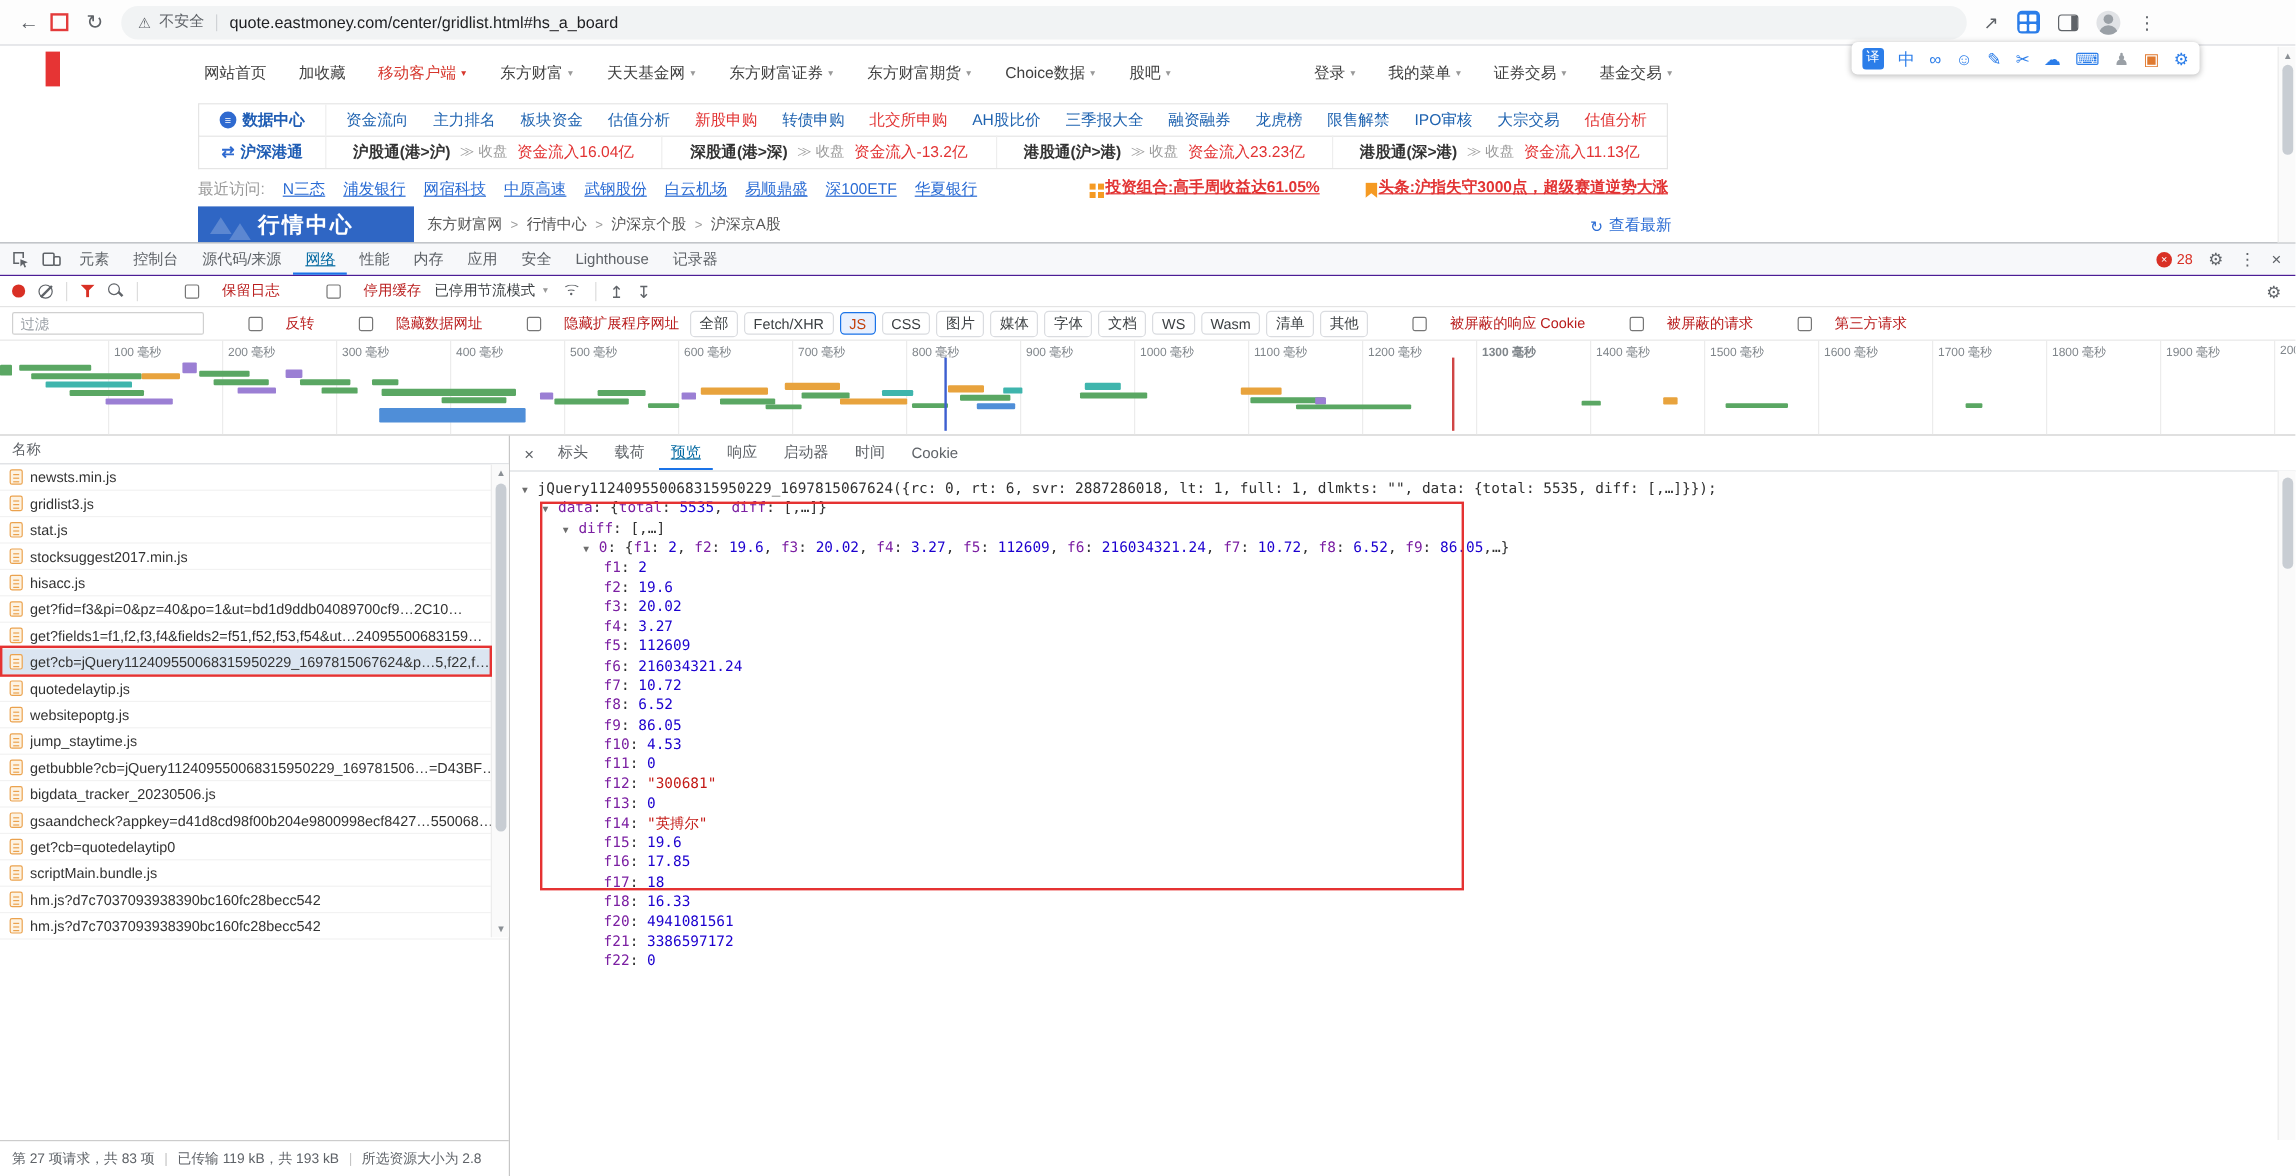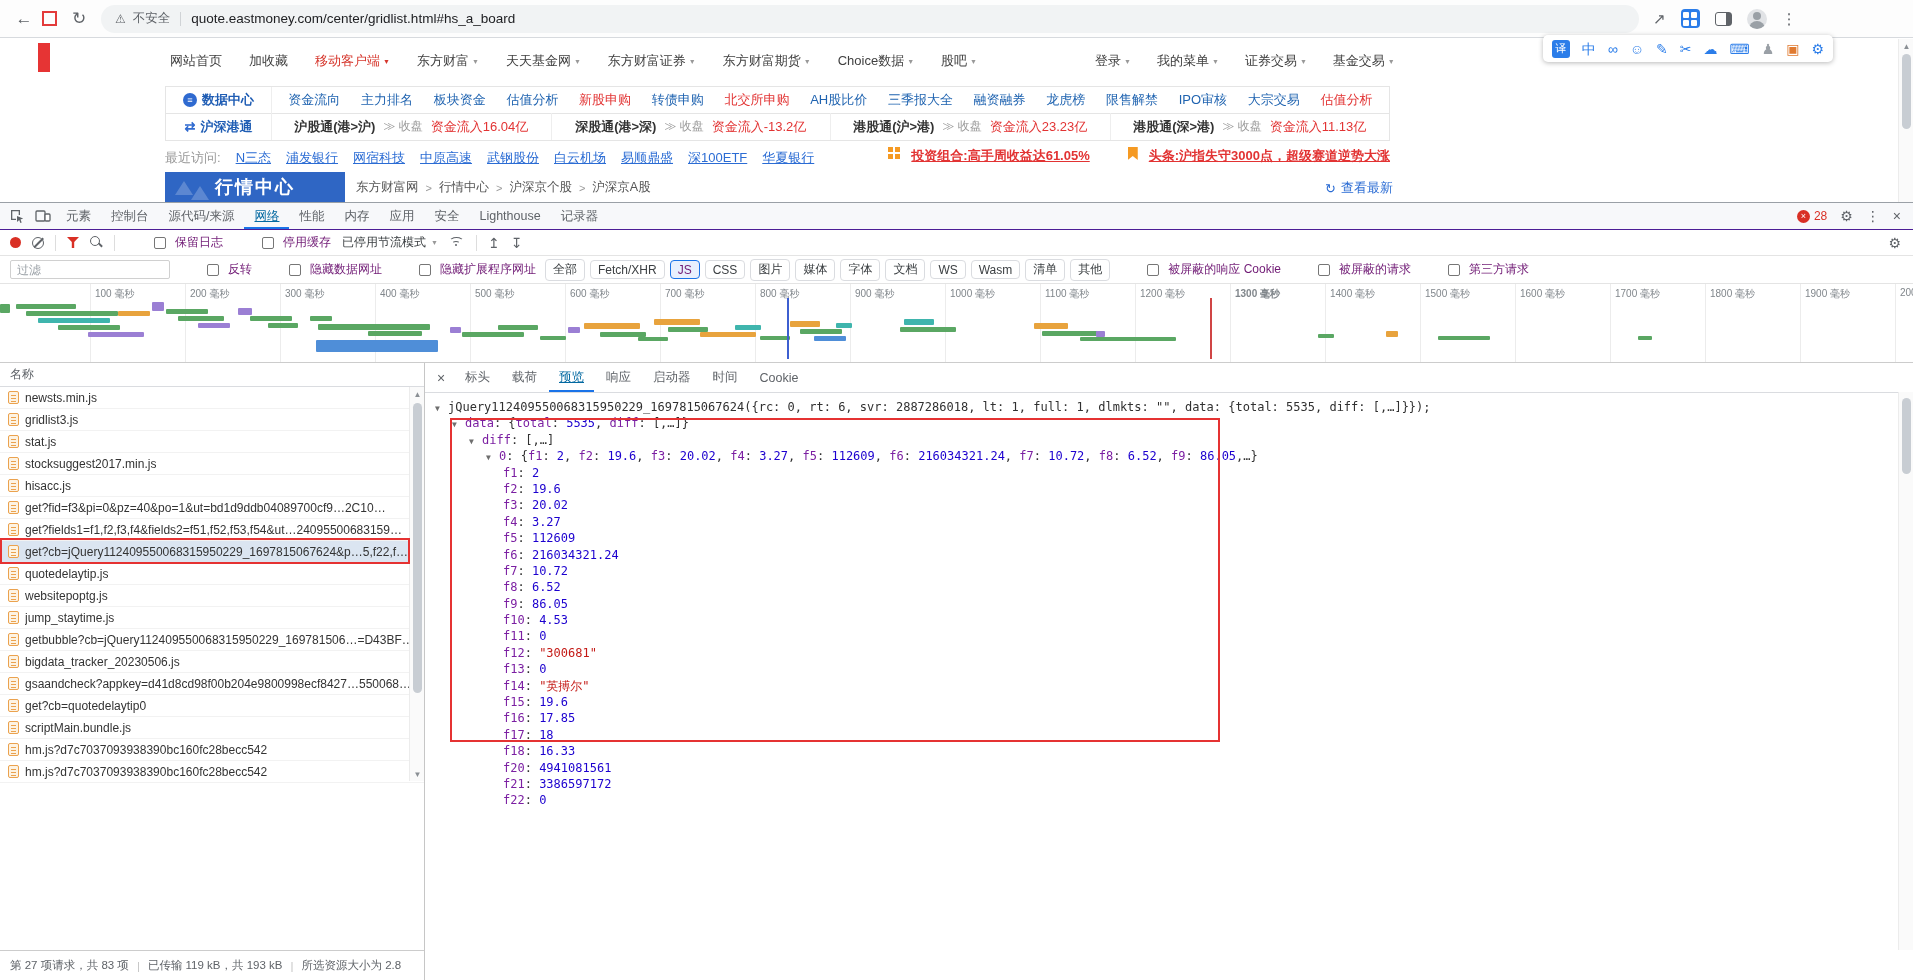--- a/index.html
+++ b/index.html
@@ -65,21 +65,21 @@
   .hsgt-seg { flex:1; display:flex; align-items:center; justify-content:center; gap:8px; border-right:1px solid #eee; white-space:nowrap; }
   .hsgt-seg:last-child { border-right:none; }
   .hsgt-name { font-size:13px; font-weight:bold; color:#333; }
   .hsgt-status { font-size:12px; color:#999; }
   .hsgt-flow { font-size:13px; color:#e23333; }
 
   #recent-row { position:absolute; left:165px; top:146px; height:24px; display:flex; align-items:center; gap:15px; }
   #recent-label { font-size:13px; color:#999; }
   .recent-link { font-size:13px; color:#2b6cd4; text-decoration:underline; white-space:nowrap; }
   #promos { position:absolute; right:523px; top:147px; display:flex; align-items:center; gap:38px; }
-  .promo { display:flex; align-items:flex-start; gap:11px; white-space:nowrap; }
+  .promo { display:flex; align-items:flex-end; gap:1px; white-space:nowrap; }
   .promo-text { font-size:13px; font-weight:bold; color:#e23333; text-decoration:underline; }
   .pgrid { width:12px; height:12px; display:grid; grid-template-columns:5px 5px; grid-gap:2px; }
   .pgrid i { width:5px; height:5px; background:#f59a23; display:block; }
   .pbook { width:10px; height:13px; background:#f59a23; clip-path:polygon(0 0,100% 0,100% 100%,50% 70%,0 100%); }
 
   #banner { position:absolute; left:165px; top:172px; width:180px; height:30px; background:#2f66c4;
     color:#fff; font-size:18px; font-weight:bold; display:flex; align-items:center; justify-content:center;
     letter-spacing:2px; overflow:hidden; }
   .btri { position:absolute; width:0; height:0; border-left:9px solid transparent; border-right:9px solid transparent;
     border-bottom:14px solid rgba(255,255,255,.22); }
@@ -112,37 +112,37 @@
     background:#5f6368; transform:rotate(-45deg); }
   .tsep { width:1px; height:16px; background:#ddd; }
   .funnel { width:12px; height:11px; background:#d93025;
     clip-path:polygon(0 0,100% 0,60% 45%,60% 100%,40% 100%,40% 45%); }
   .srch { width:13px; height:13px; position:relative; }
   .srch::before { content:""; position:absolute; left:0; top:0; width:8px; height:8px;
     border:1.5px solid #5f6368; border-radius:50%; }
   .srch::after { content:""; position:absolute; left:8px; top:8px; width:5px; height:1.5px;
     background:#5f6368; transform:rotate(45deg); }
   .cb { width:12px; height:12px; border:1px solid #767676; border-radius:2px; background:#fff; flex:0 0 auto; }
-  .cb-label { display:flex; align-items:center; gap:9px; font-size:12px; color:#701a75; white-space:nowrap;padding-left:28px; }
+  .cb-label { display:flex; align-items:center; gap:19px; font-size:12px; color:#b91c1c; white-space:nowrap;padding-left:28px; }
   #throttle { display:flex; align-items:center; gap:5px; white-space:nowrap; }
   .wifi { position:relative; width:16px; height:11px; }
   .wifi i { position:absolute; border:1.5px solid #5f6368; border-bottom:none; border-left-color:transparent;
     border-right-color:transparent; border-radius:50% 50% 0 0; }
   .wifi i:nth-child(1) { left:0; top:0; width:15px; height:10px; }
   .wifi i:nth-child(2) { left:3.5px; top:3.5px; width:8px; height:6px; }
   .wifi i:nth-child(3) { left:6.5px; top:7px; width:2px; height:2px; background:#5f6368; border:none; border-radius:50%; }
   #toolbar-gear { position:absolute; right:12px; }
 
   #dt-filterbar { height:28px; display:flex; align-items:center; gap:9px; padding:0 10px; border-bottom:1px solid #e4e4e4; }
   #filter-input { width:160px; height:19px; border:1px solid #d0d0d0; border-radius:2px; font-size:12px;
     padding:0 6px; font-family:inherit; color:#333; outline:none; }
   #filter-input::placeholder { color:#9aa0a6; }
   #chips { display:flex; align-items:center; gap:5px; }
   .chip { padding:1.5px 7px; border:1px solid #dadce0; border-radius:4px; font-size:12px; color:#3c4043; white-space:nowrap; }
-  .chip.sel { border-color:#1a73e8; color:#701a75; background:#e8f0fe; }
+  .chip.sel { border-color:#1a73e8; color:#c2410c; background:#e8f0fe; }
 
   #dt-overview { height:79px; position:relative; border-bottom:1px solid #ccc; overflow:hidden; background:#fff; }
   .tickline { position:absolute; top:0; bottom:0; width:1px; background:#ececec; }
   .ticklabel { position:absolute; top:3px; font-size:10px; color:#80868b; white-space:nowrap; }
   .wbar { position:absolute; border-radius:1px; }
   .wmark { position:absolute; top:14px; bottom:3px; width:2px; }
 
   #dt-main { position:absolute; top:160px; bottom:0; left:0; right:0; display:flex; }
   #dt-left { width:425px; border-right:1px solid #c6c6c6; display:flex; flex-direction:column; position:relative; }
   #dt-left-header { height:24px; line-height:23px; padding-left:10px; color:#5f6368;

